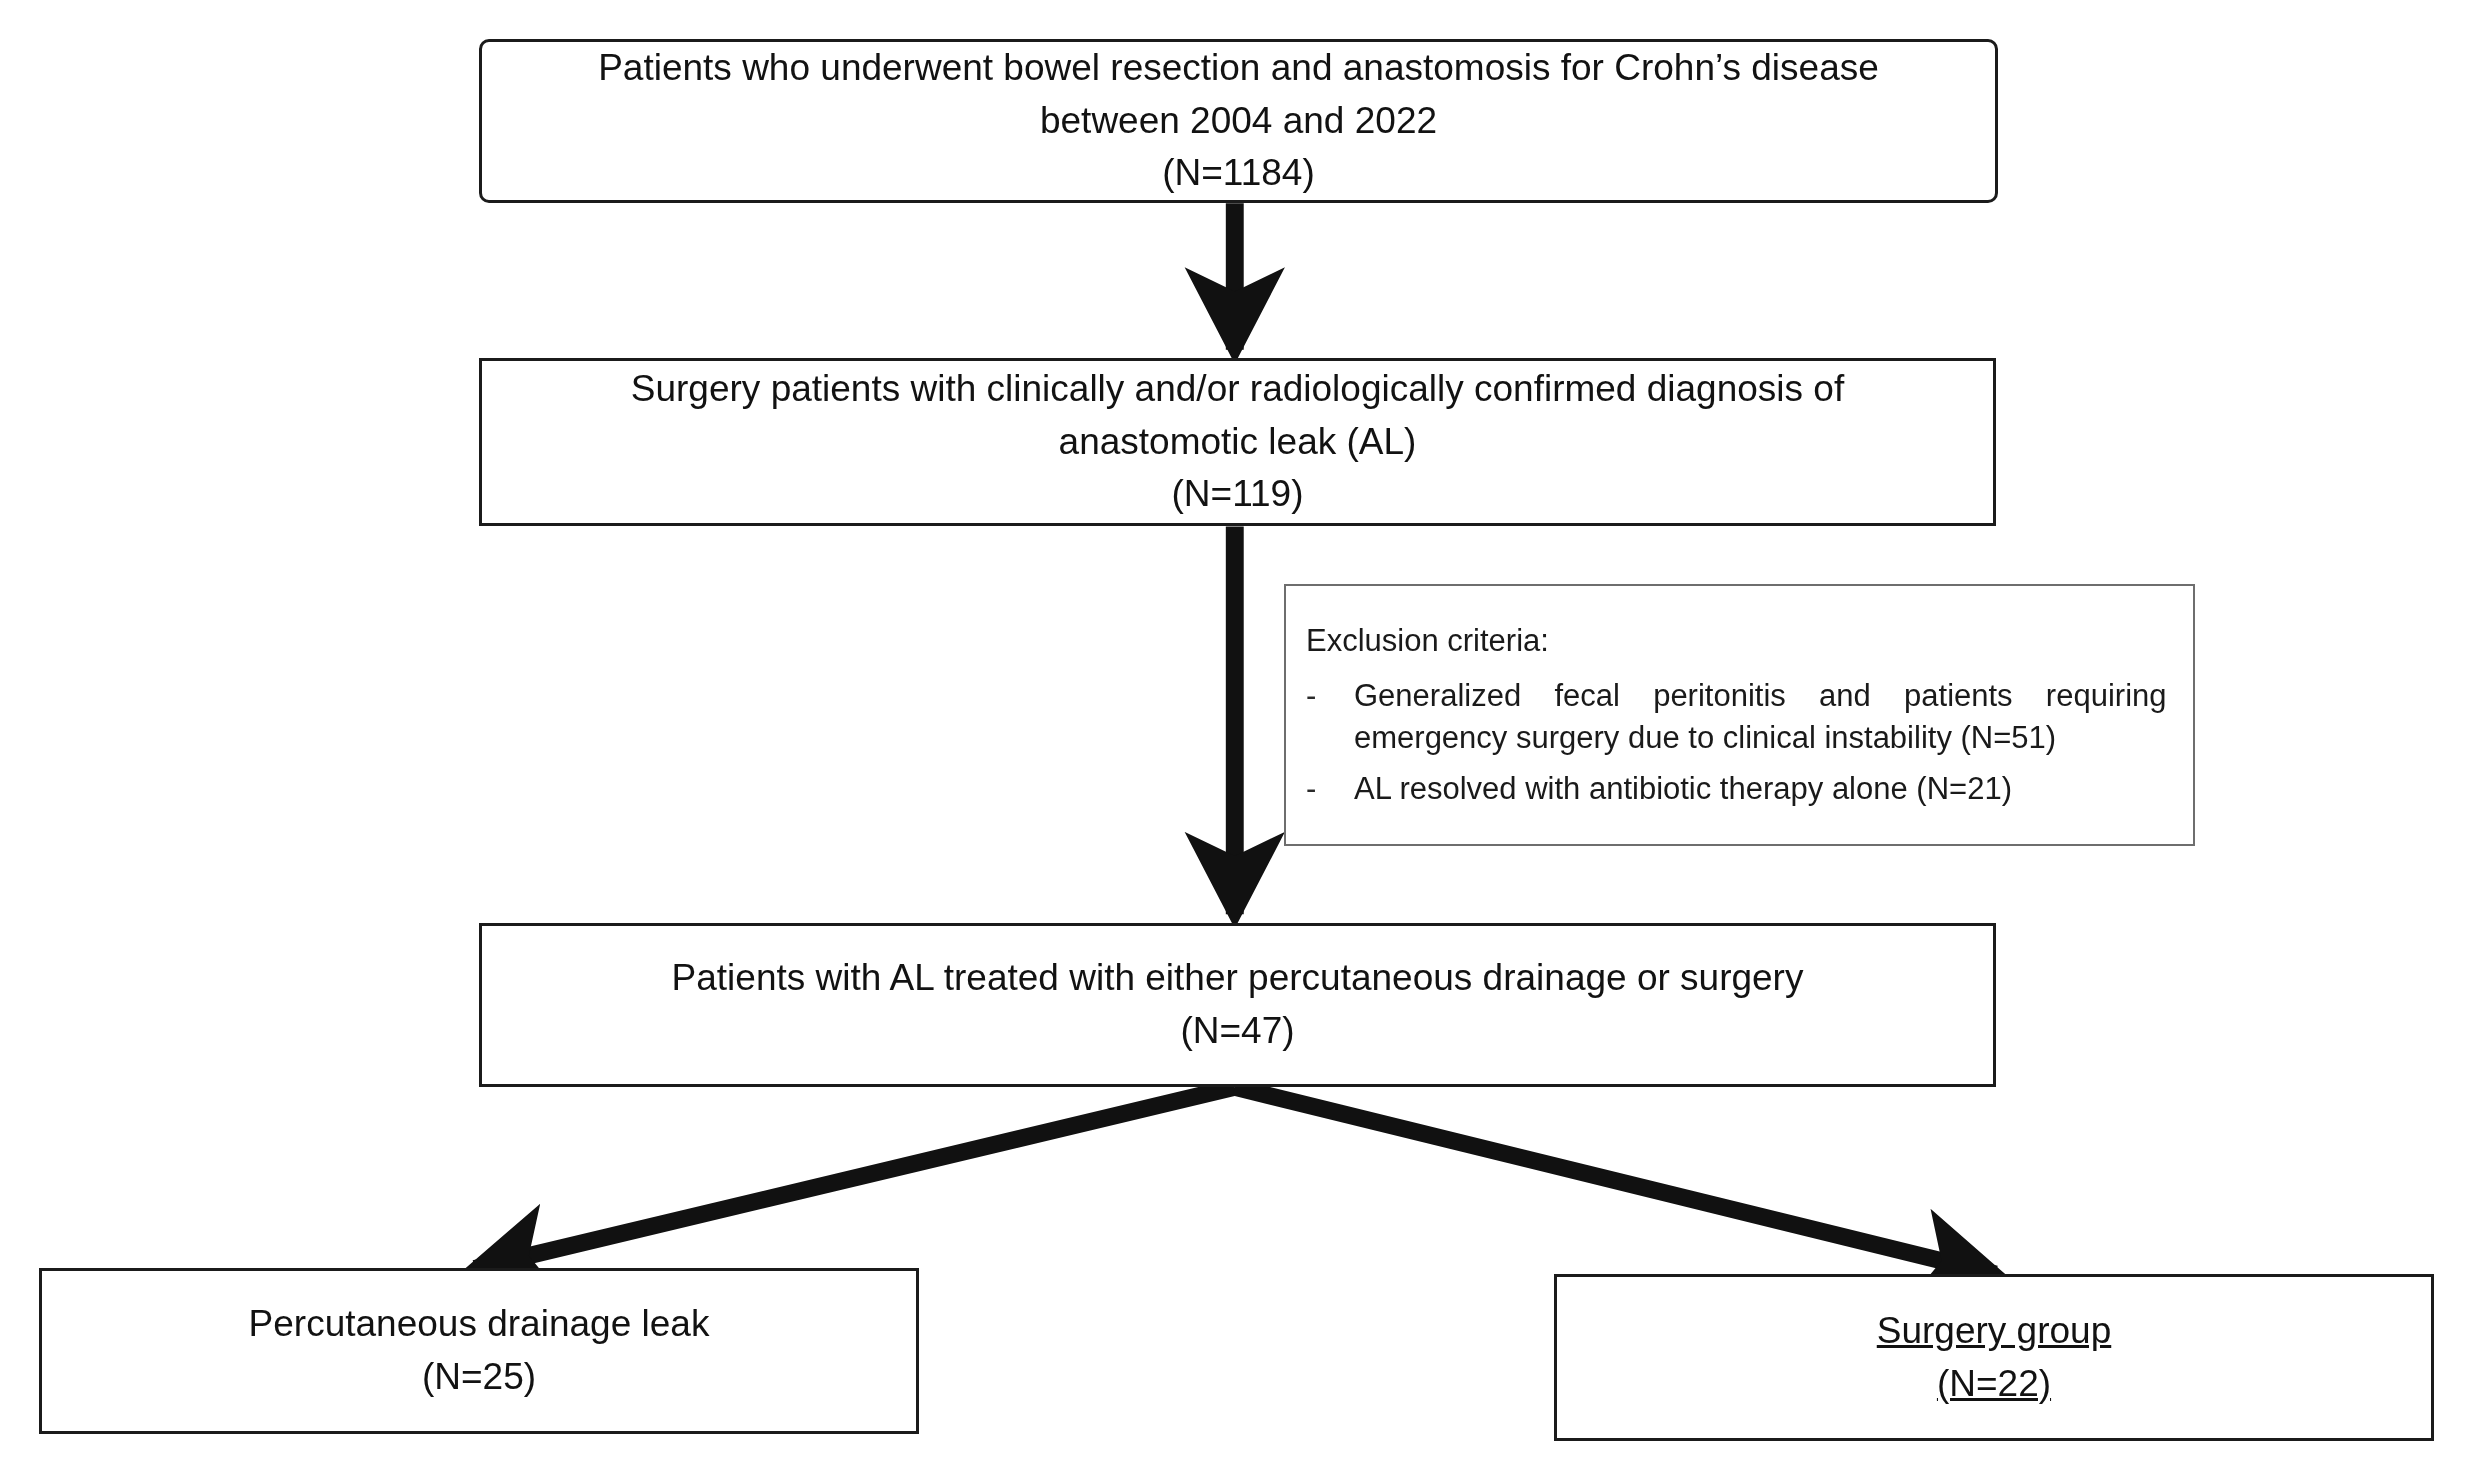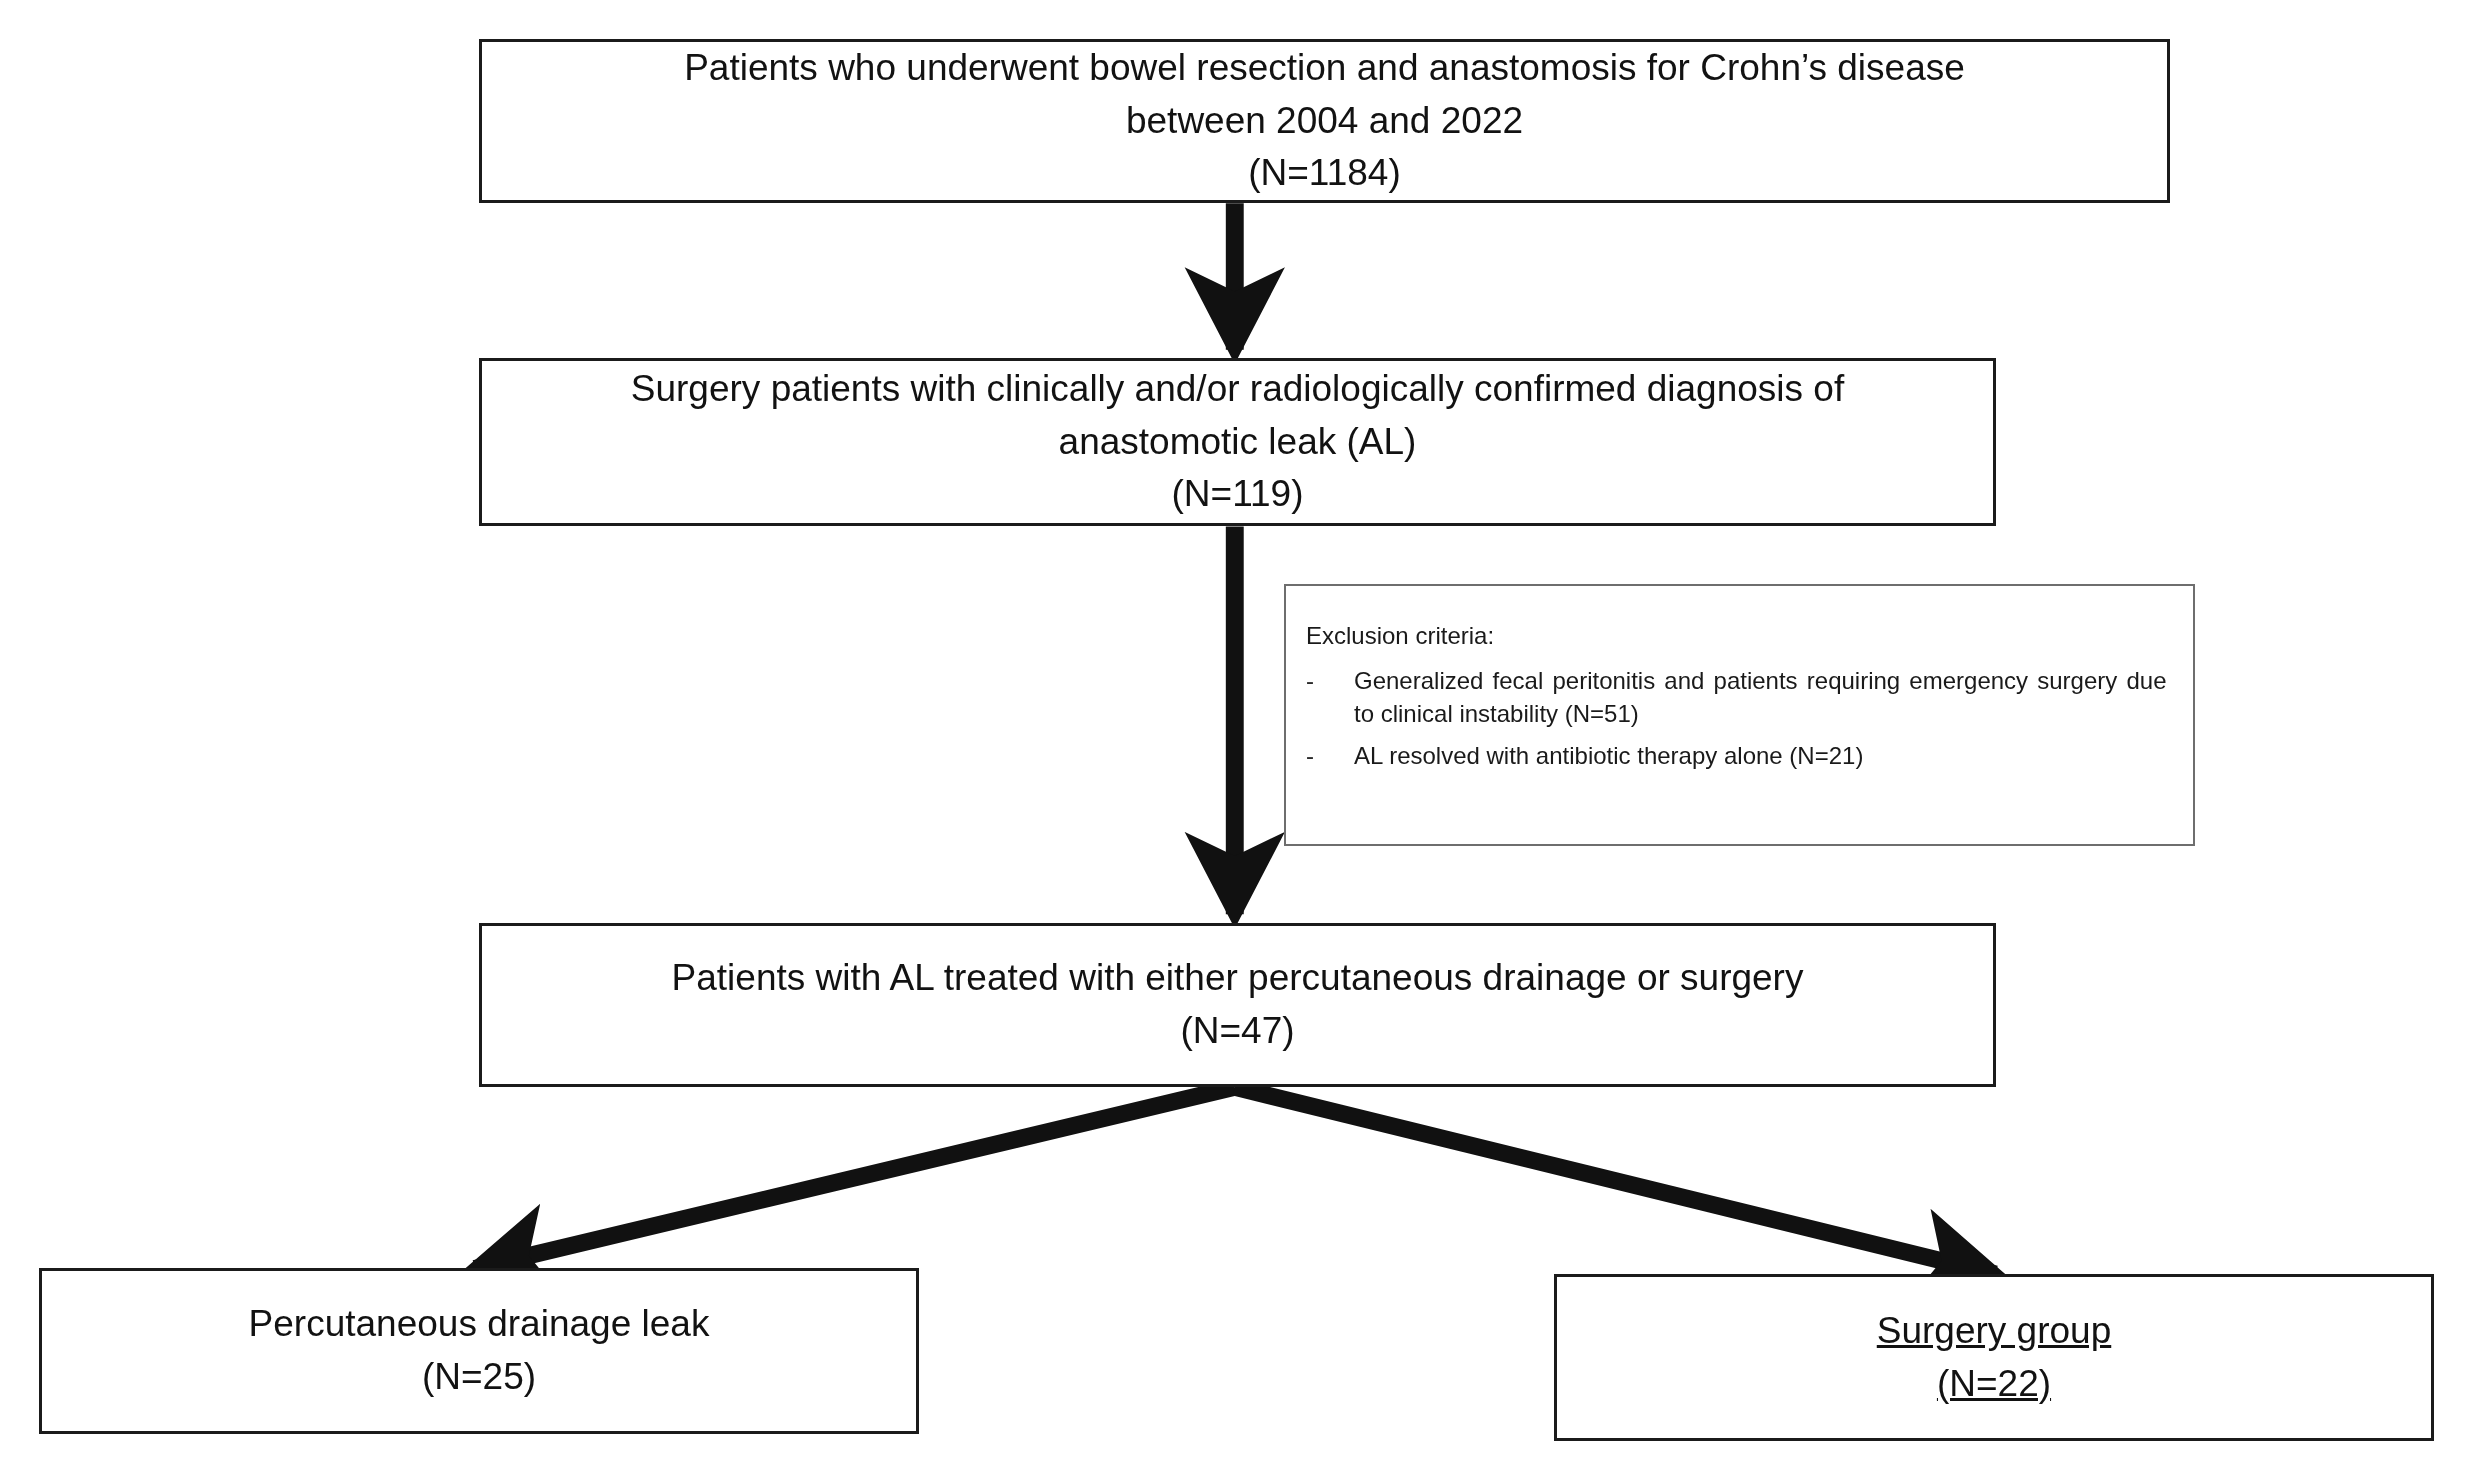--- a/index.html
+++ b/index.html
@@ -30,39 +30,39 @@
     align-items: center;
     justify-content: center;
     text-align: center;
     font-size: 37px;
     line-height: 1.42;
     color: #121212;
     padding: 4.7px 22px;
   }
   .flow-box .line { display: block; white-space: nowrap; }
 
-  #box-cohort   { left: 479px;  top: 39px;   width: 1691px; height: 164px; }
+  #box-cohort   { left: 479px;  top: 39px;   width: 1519px; height: 164px; border-radius: 10px; }
   #box-eligible { left: 479px;  top: 358px;  width: 1517px; height: 168px; }
   #box-treated  { left: 479px;  top: 923px; width: 1517px; height: 164px; }
 
   #box-drainage { left: 39px;   top: 1268px; width: 880px; height: 166px; }
   #box-surgery  { left: 1554px; top: 1274px; width: 880px; height: 167px; text-decoration: underline; }
 
   
   #box-exclusion {
     position: absolute;
     left: 1284px;
     top: 584px;
     width: 911px;
     height: 262px;
     box-sizing: border-box;
     border: 2.3px solid #6e6e6e;
     background: #ffffff;
     padding: 34px 26.5px 15.6px 20px;
-    font-size: 24px;
+    font-size: 31px;
     line-height: 1.36;
     color: #1a1a1a;
     text-align: left;
   }
   #box-exclusion .excl-title {
     display: block;
     margin: 0 0 12.5px 0;
   }
   .excl-list {
     list-style: none;

